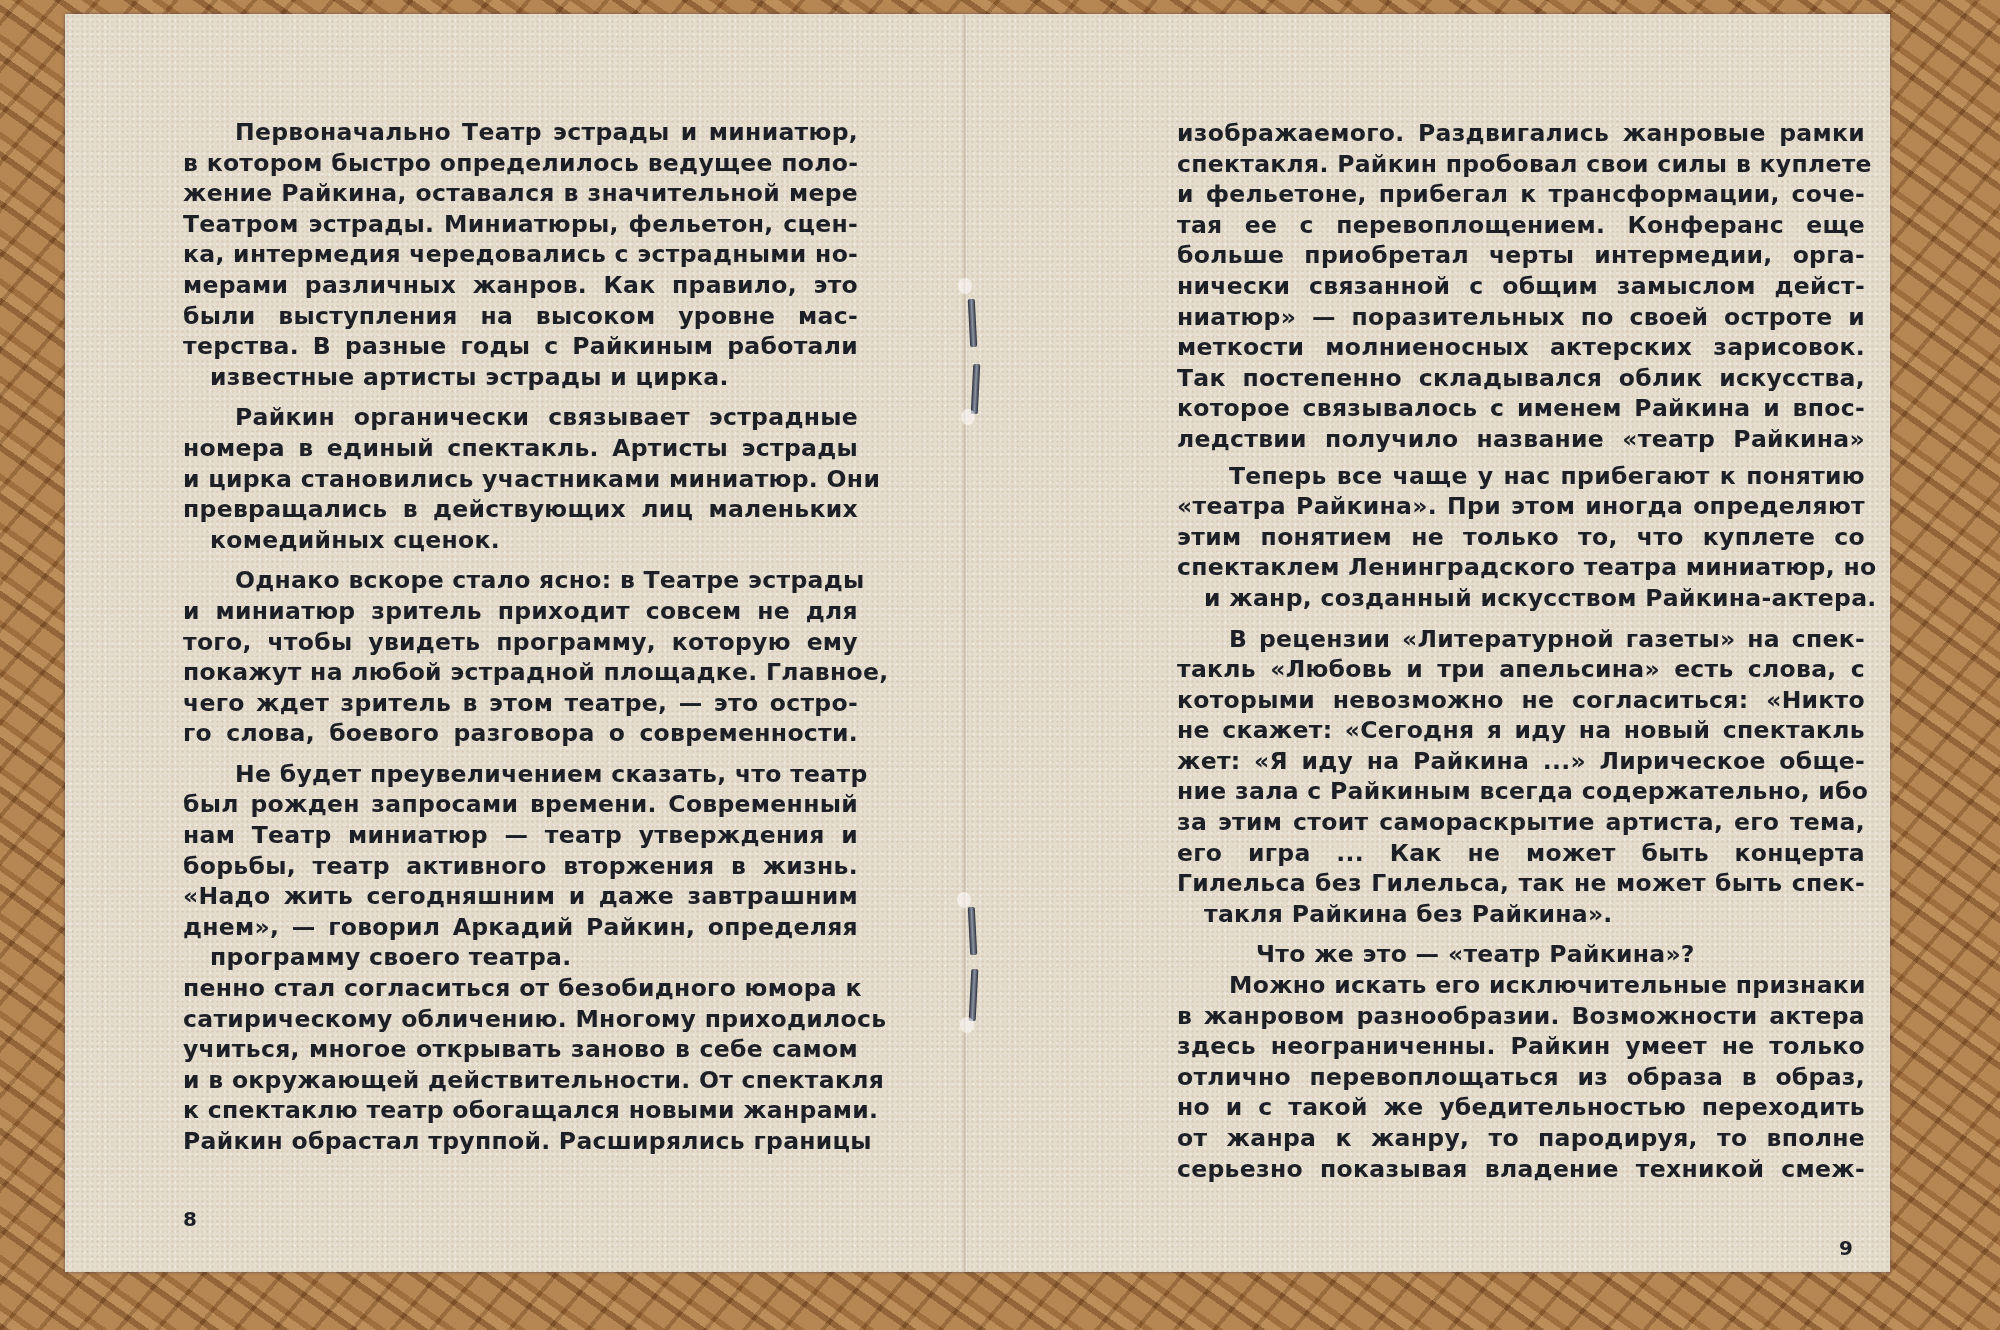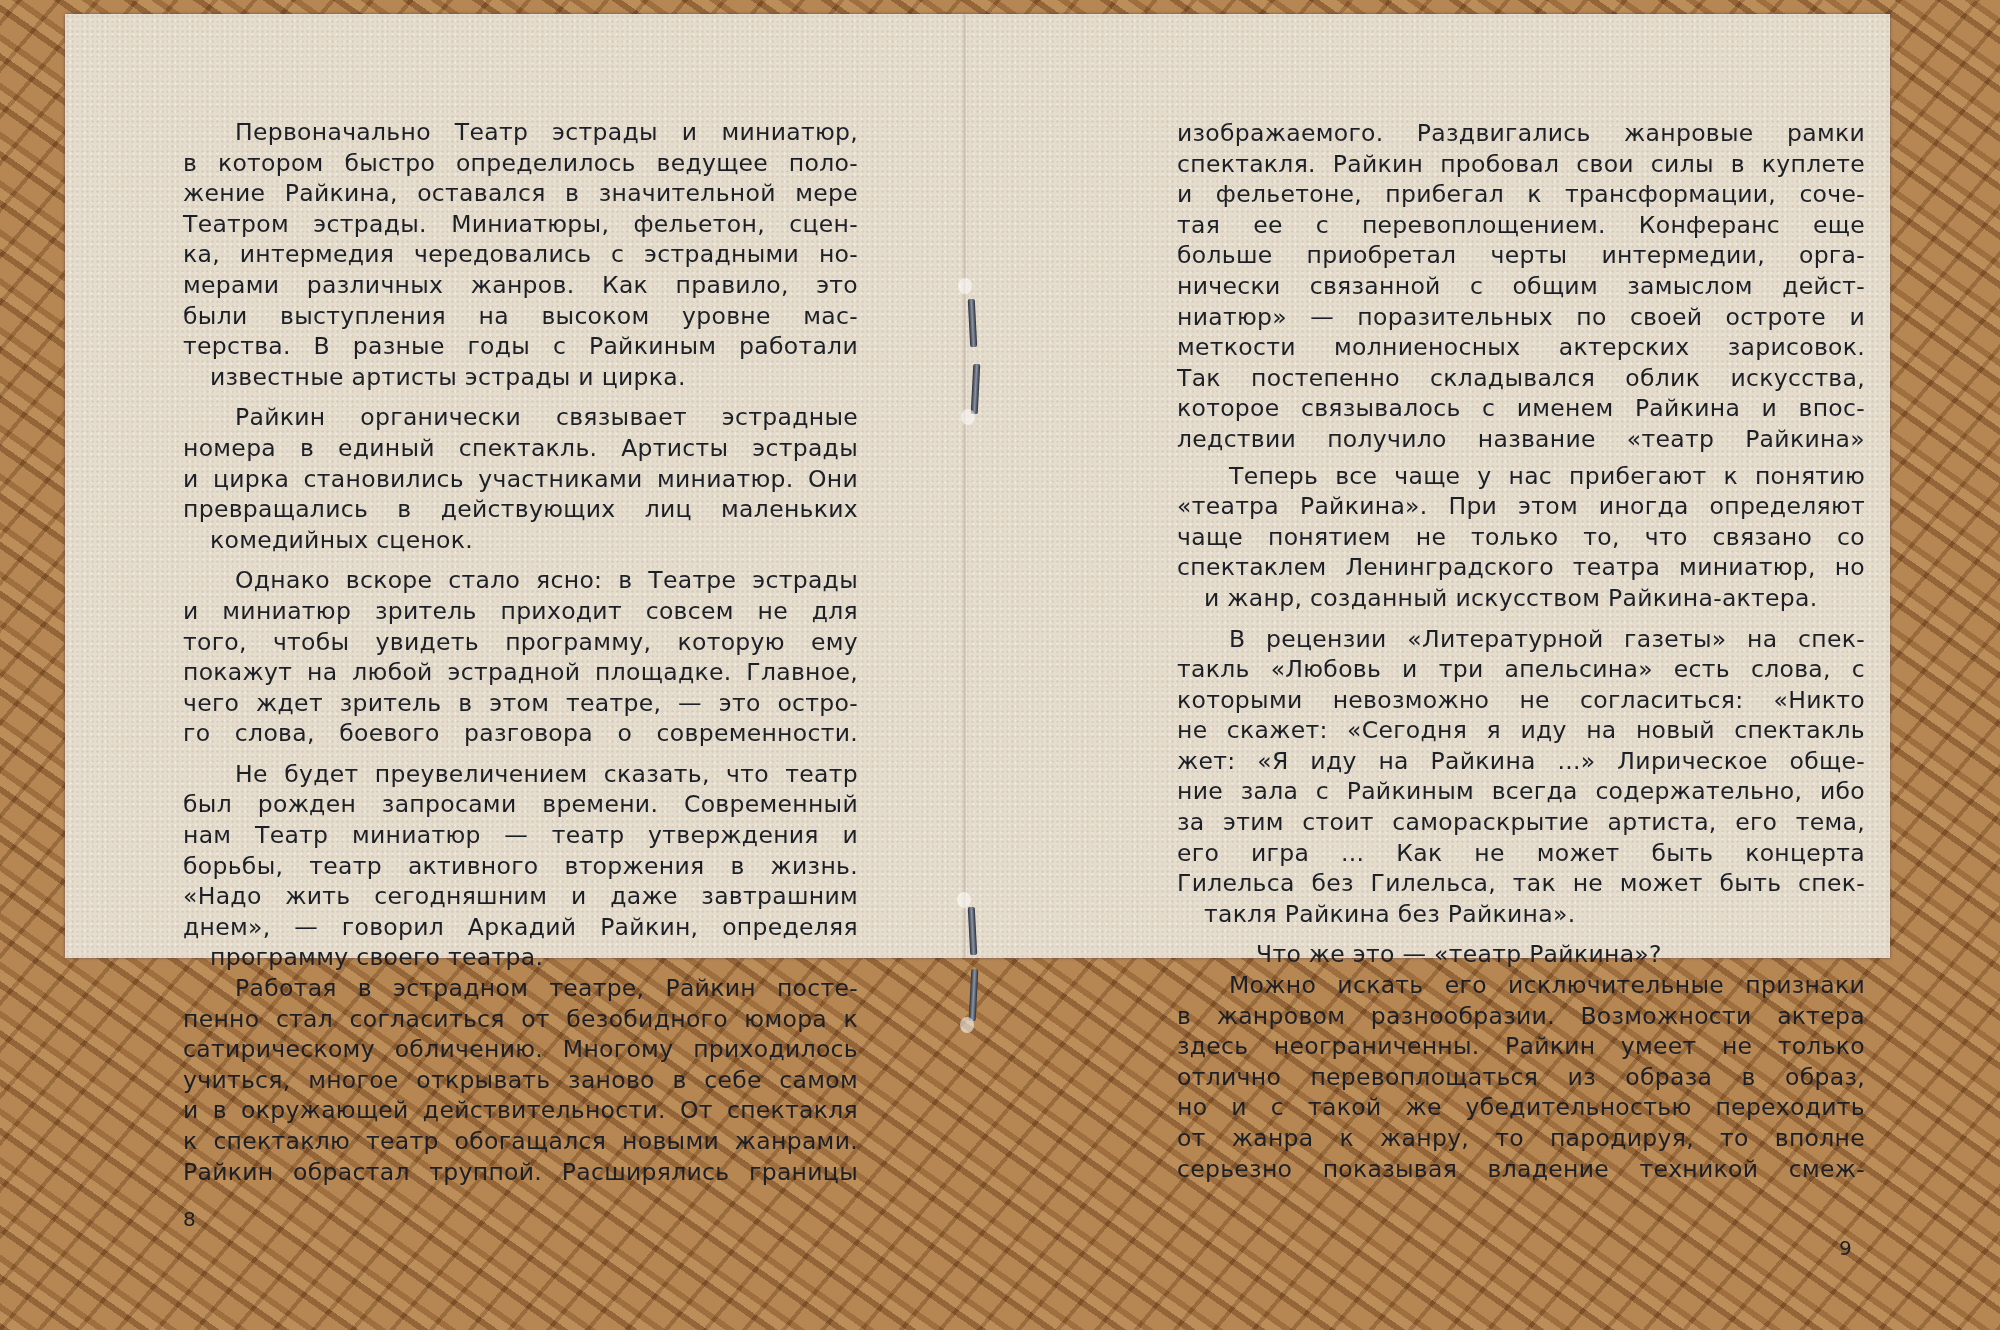--- a/index.html
+++ b/index.html
@@ -5,28 +5,29 @@
   html, body { margin: 0; padding: 0; }
   body {
     width: 2000px; height: 1330px; overflow: hidden; position: relative;
     background-color: #a8743f;
     background-image:
       repeating-linear-gradient(35deg, rgba(90,50,20,0.35) 0 6px, rgba(220,180,130,0.25) 6px 16px, rgba(120,70,30,0.3) 16px 22px, rgba(200,160,110,0.2) 22px 40px),
       repeating-linear-gradient(-50deg, rgba(60,30,10,0.25) 0 4px, rgba(230,200,150,0.15) 4px 30px);
     font-family: "DejaVu Sans", sans-serif;
   }
   .booklet {
-    position: absolute; left: 65px; top: 14px; width: 1825px; height: 944px;
+    position: absolute; left: 65px; top: 14px; width: 1825px; height: 1258px;
     background: #e4dccd;
     background-image:
       radial-gradient(rgba(190,160,130,0.25) 1px, transparent 1.5px),
       radial-gradient(rgba(255,255,255,0.35) 1px, transparent 1.5px);
     background-size: 5px 5px, 7px 7px;
     background-position: 0 0, 2px 3px;
     box-shadow: 0 0 3px rgba(60,40,80,0.6);
+    font-weight: bold;
   }
   .spine {
     position: absolute; left: 898px; top: 0; width: 4px; height: 100%;
     background: linear-gradient(to right, rgba(200,185,165,0.3), rgba(170,150,130,0.45), rgba(255,255,255,0.5));
   }
   .staple {
     position: absolute; width: 7px; border-radius: 2px;
     background: linear-gradient(to right, #2a2f3a, #8b93a3, #2a2f3a);
   }
   .staple-hole {
@@ -105,21 +106,20 @@
       <p class="para indent gap">
         <span class="line">Не будет преувеличением сказать, что театр</span>
         <span class="line" style="text-indent:0">был рожден запросами времени. Современный</span>
         <span class="line" style="text-indent:0">нам Театр миниатюр — театр утверждения и</span>
         <span class="line" style="text-indent:0">борьбы, театр активного вторжения в жизнь.</span>
         <span class="line" style="text-indent:0">«Надо жить сегодняшним и даже завтрашним</span>
         <span class="line" style="text-indent:0">днем», — говорил Аркадий Райкин, определяя</span>
         <span class="line last" style="text-indent:0">программу своего театра.</span>
       </p>
       <p class="para indent">
-        <span class="line">Работая в эстрадном театре, Райкин посте-</span>
         <span class="line" style="text-indent:0">пенно стал согласиться от безобидного юмора к</span>
         <span class="line" style="text-indent:0">сатирическому обличению. Многому приходилось</span>
         <span class="line" style="text-indent:0">учиться, многое открывать заново в себе самом</span>
         <span class="line" style="text-indent:0">и в окружающей действительности. От спектакля</span>
         <span class="line" style="text-indent:0">к спектаклю театр обогащался новыми жанрами.</span>
         <span class="line" style="text-indent:0">Райкин обрастал труппой. Расширялись границы</span>
       </p>
     </div>
     <div class="page-number">8</div>
   </div>
@@ -135,21 +135,21 @@
         <span class="line">нически связанной с общим замыслом дейст-</span>
         <span class="line">ниатюр» — поразительных по своей остроте и</span>
         <span class="line">меткости молниеносных актерских зарисовок.</span>
         <span class="line">Так постепенно складывался облик искусства,</span>
         <span class="line">которое связывалось с именем Райкина и впос-</span>
         <span class="line">ледствии получило название «театр Райкина»</span>
       </p>
       <p class="para indent" style="margin-top:6px;">
         <span class="line">Теперь все чаще у нас прибегают к понятию</span>
         <span class="line" style="text-indent:0">«театра Райкина». При этом иногда определяют</span>
-        <span class="line" style="text-indent:0">чаще понятием не только то, что связано со</span>
+        <span class="line" style="text-indent:0">этим понятием не только то, что куплете со</span>
         <span class="line" style="text-indent:0">спектаклем Ленинградского театра миниатюр, но</span>
         <span class="line last" style="text-indent:0">и жанр, созданный искусством Райкина-актера.</span>
       </p>
       <p class="para indent gap">
         <span class="line">В рецензии «Литературной газеты» на спек-</span>
         <span class="line" style="text-indent:0">такль «Любовь и три апельсина» есть слова, с</span>
         <span class="line" style="text-indent:0">которыми невозможно не согласиться: «Никто</span>
         <span class="line" style="text-indent:0">не скажет: «Сегодня я иду на новый спектакль</span>
         <span class="line" style="text-indent:0">жет: «Я иду на Райкина ...» Лирическое обще-</span>
         <span class="line" style="text-indent:0">ние зала с Райкиным всегда содержательно, ибо</span>

